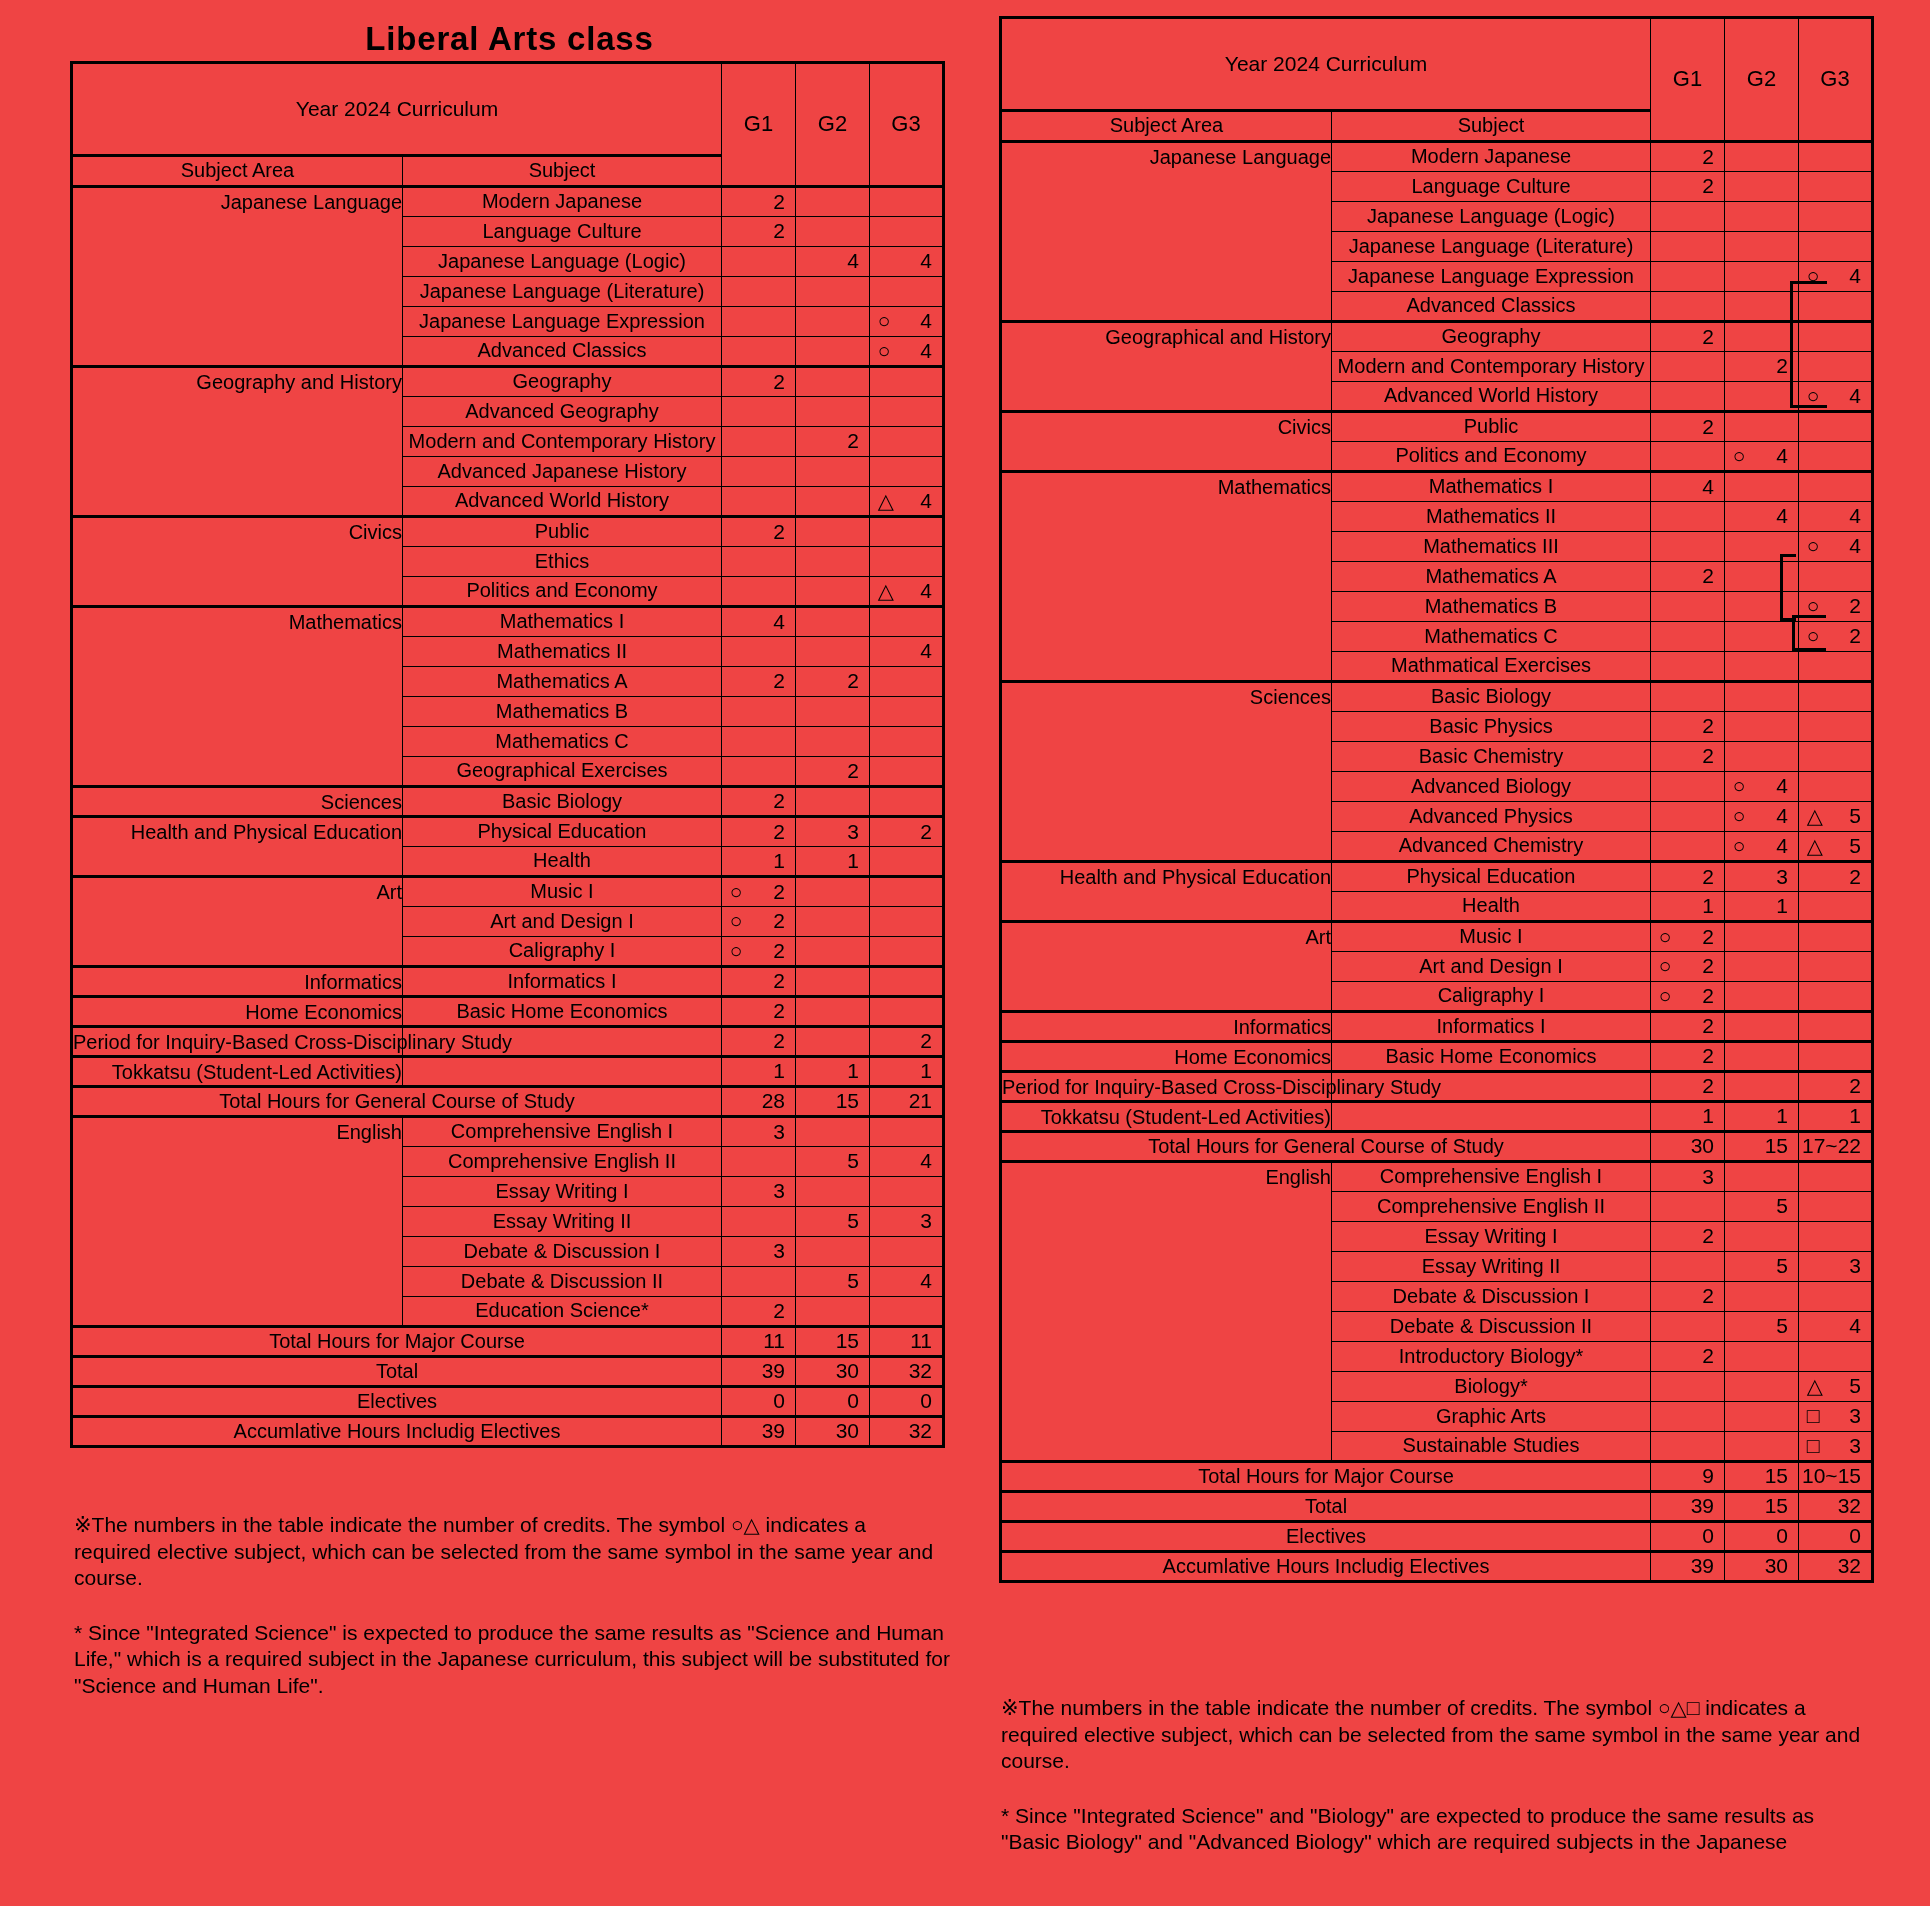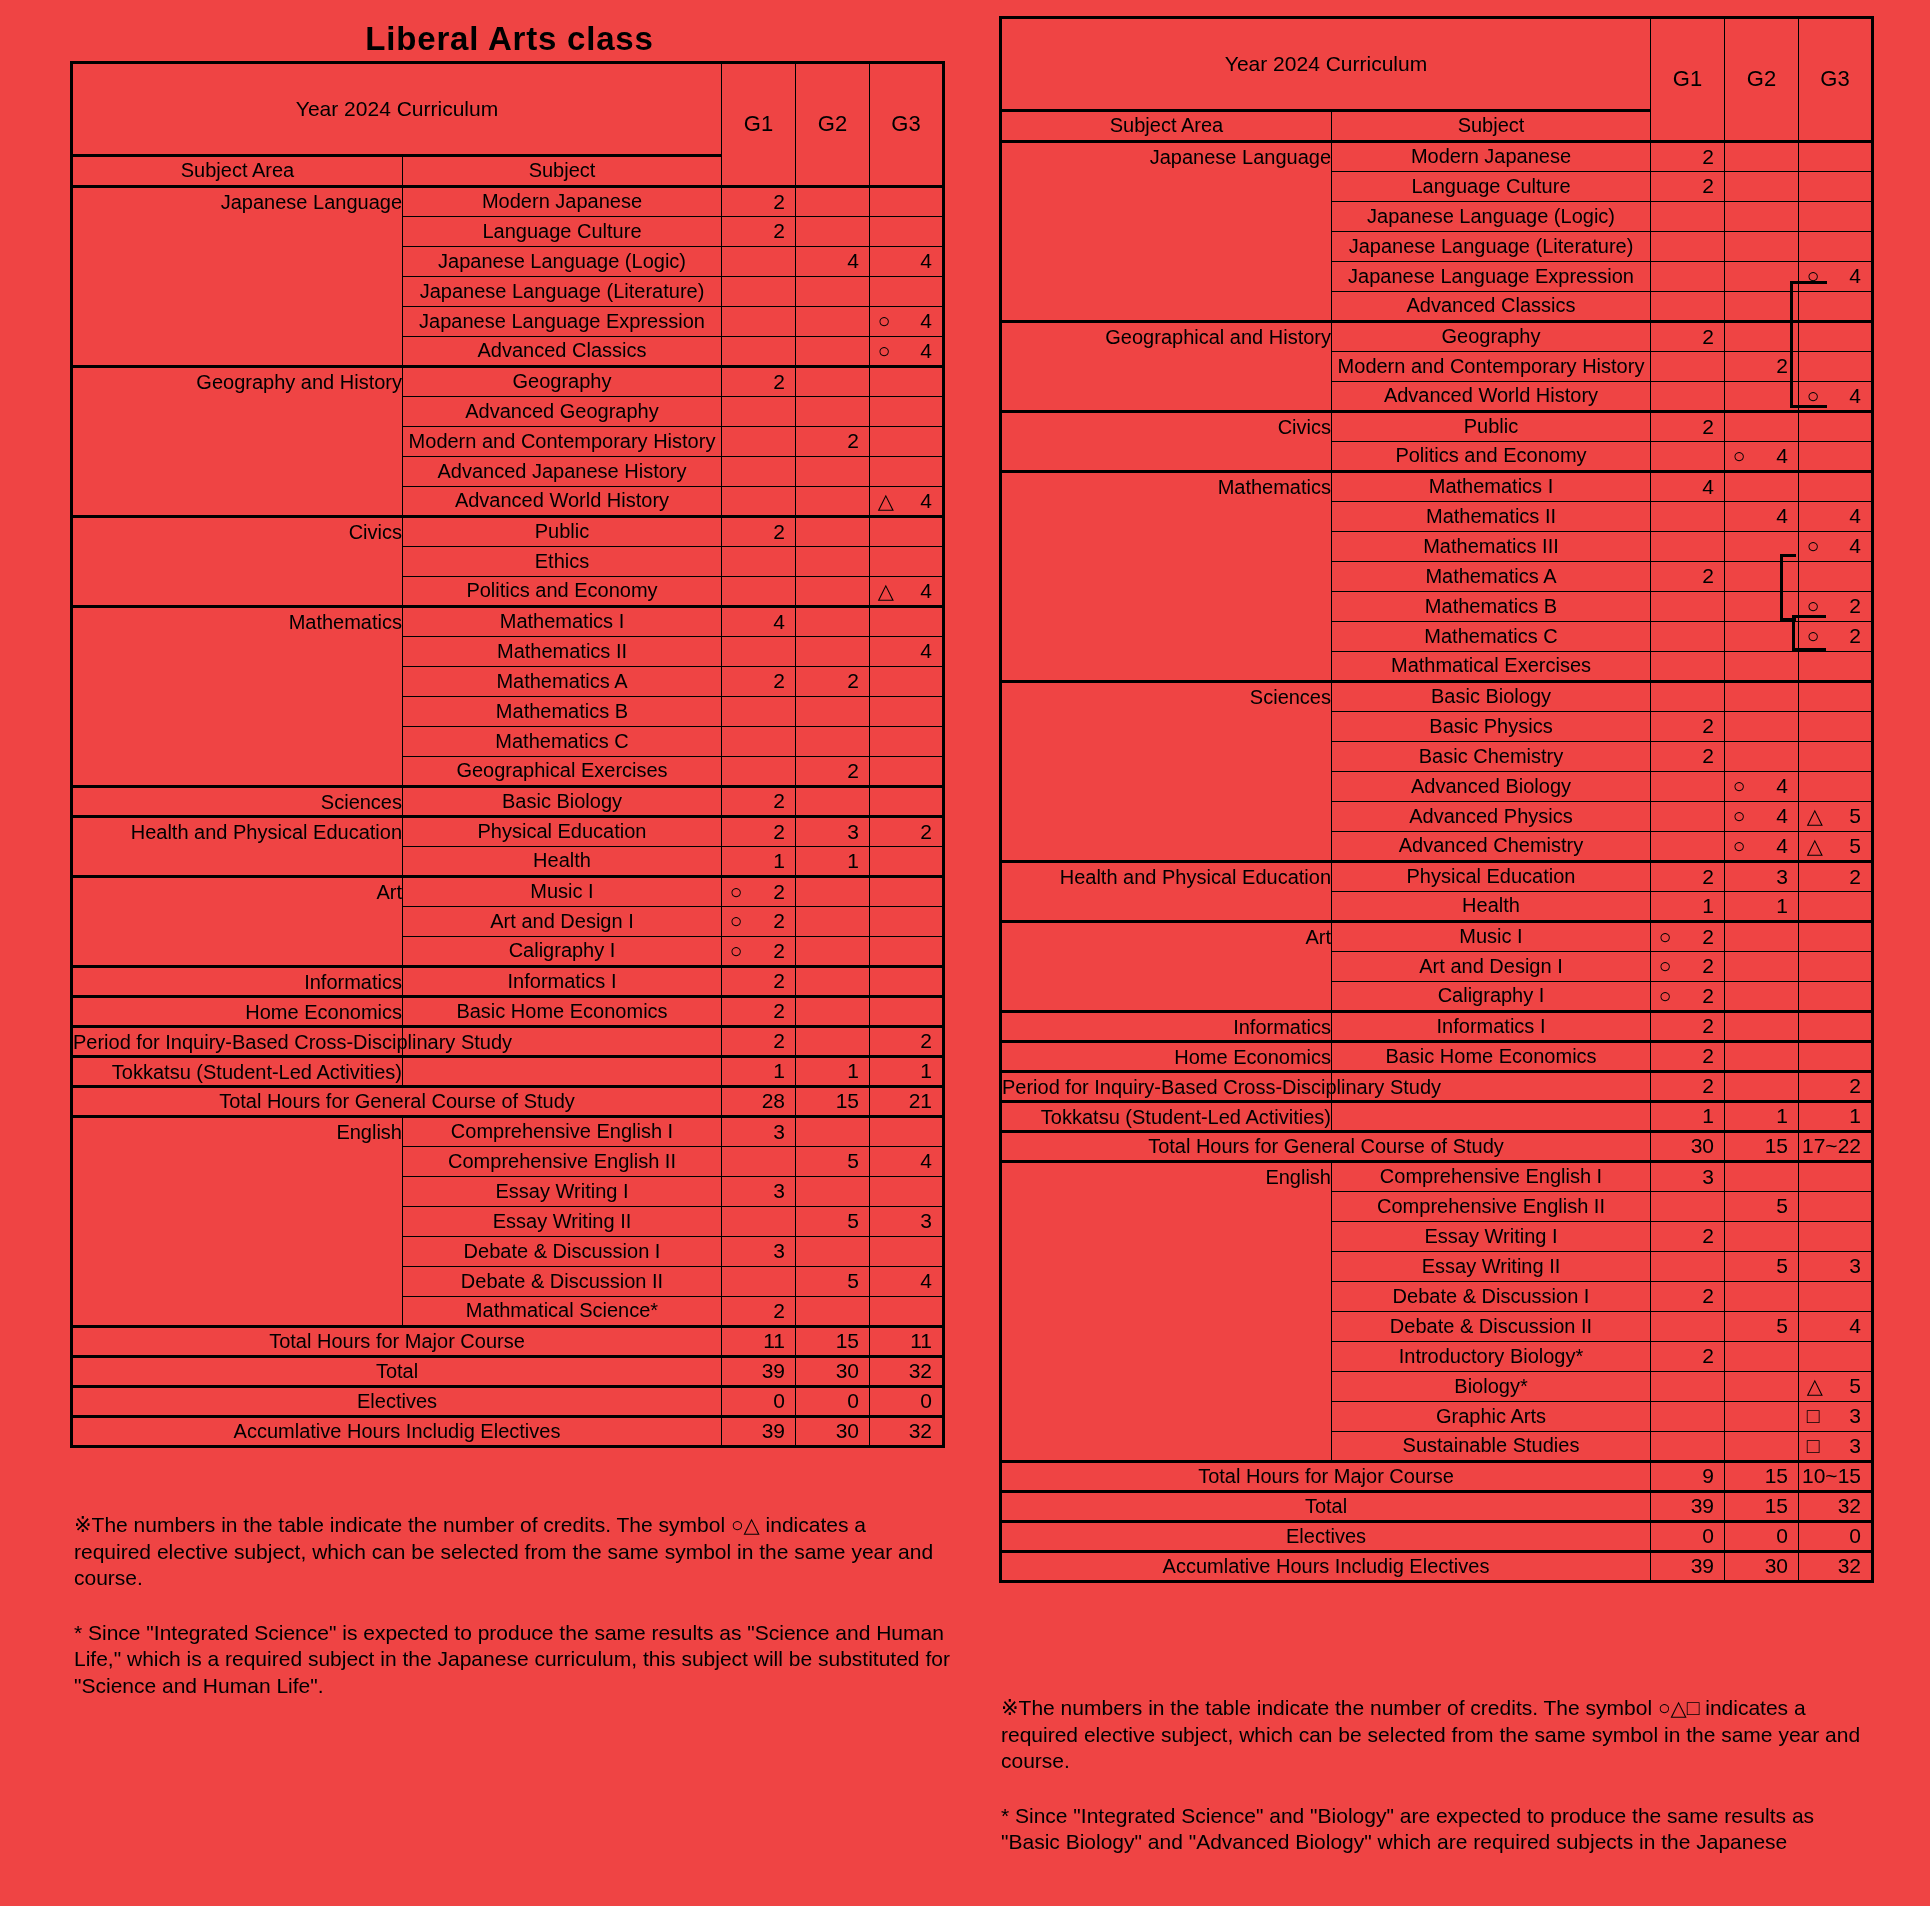--- a/index.html
+++ b/index.html
@@ -654,21 +654,21 @@
                   <span class="num">5</span>
                 </div>
               </td>
               <td class="gval">
                 <div class="gflex">
                   <span class="num">4</span>
                 </div>
               </td>
             </tr>
             <tr>
-              <td class="subject">Mathmatical Science*</td>
+              <td class="subject">Education Science*</td>
               <td class="gval">
                 <div class="gflex">
                   <span class="num">2</span>
                 </div>
               </td>
               <td class="gval">
                 <div class="gflex"></div>
               </td>
               <td class="gval">
                 <div class="gflex"></div>

